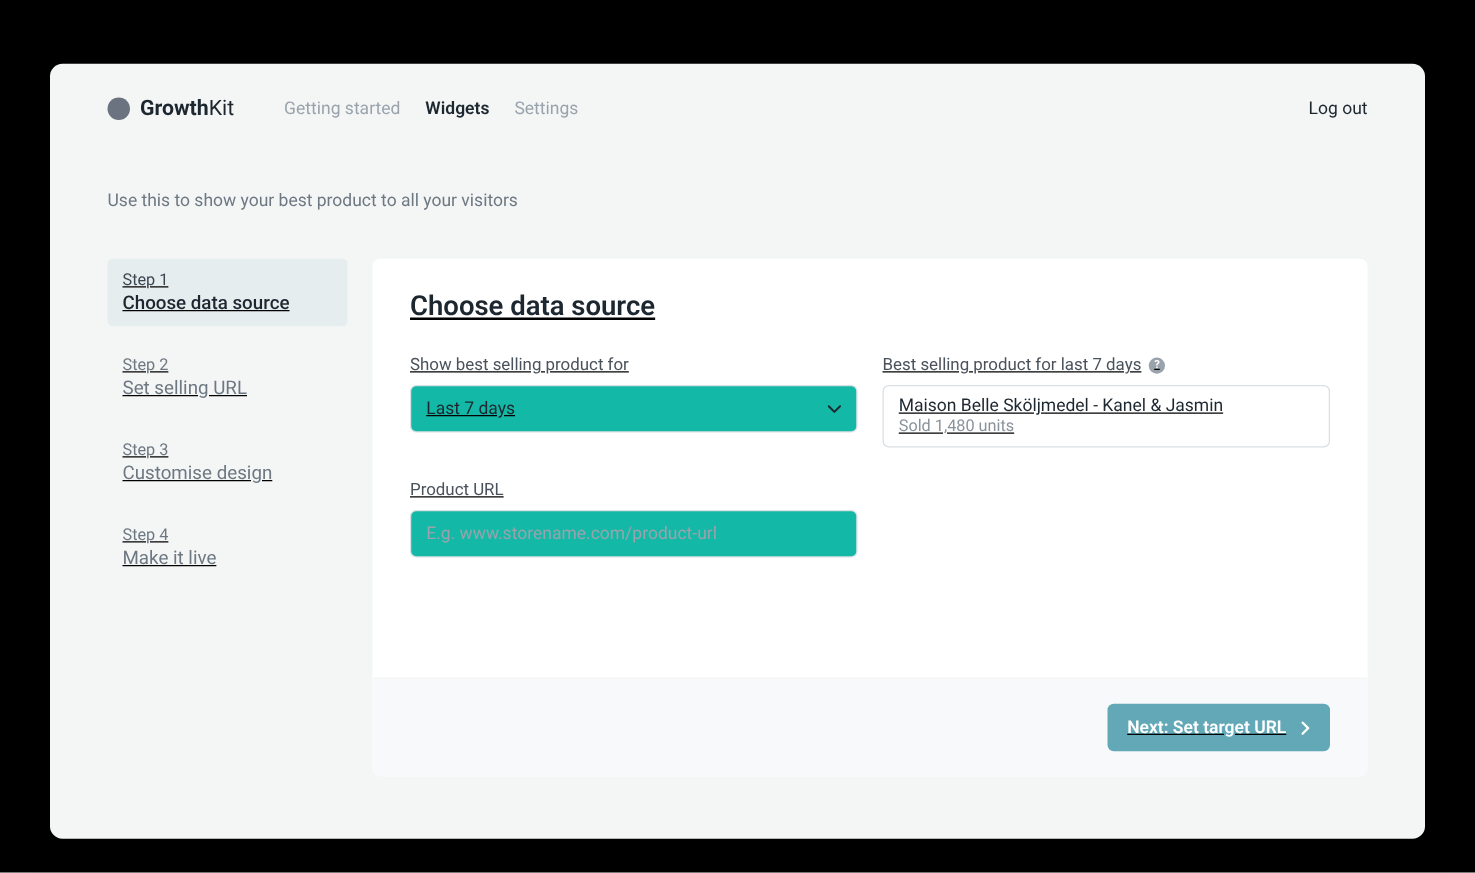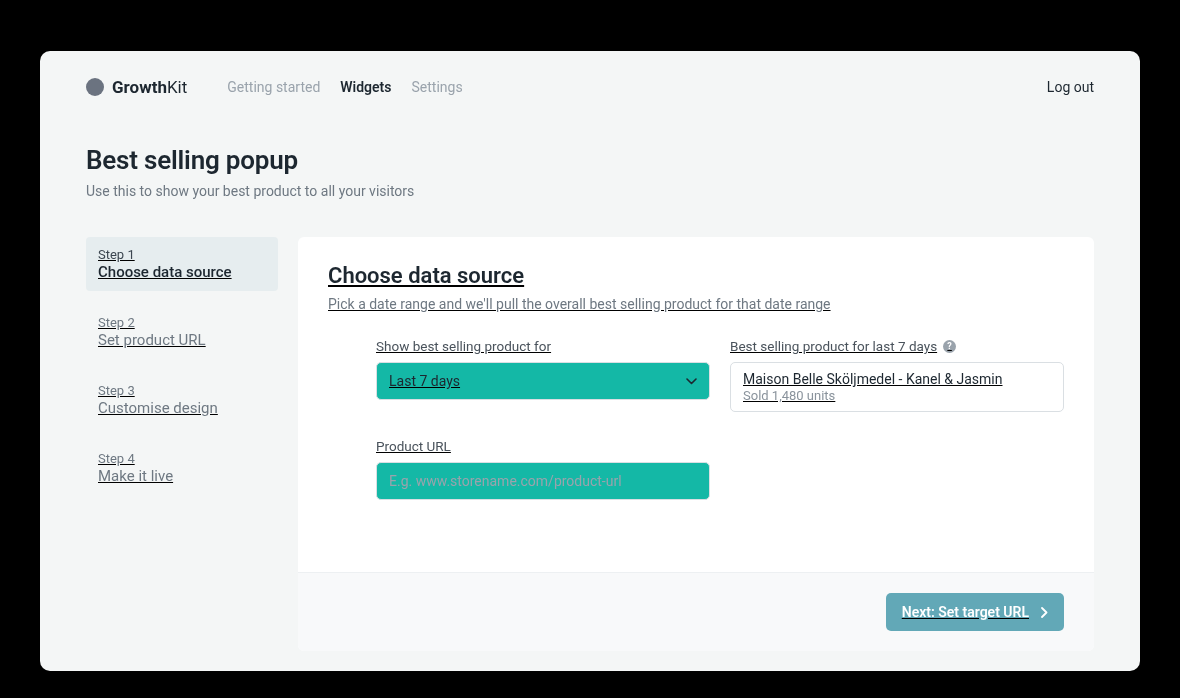--- a/index.html
+++ b/index.html
@@ -128,21 +128,20 @@
     }
     .panel-subtitle {
       margin-top: 8px;
       font-size: 14px;
       color: #6e7882;
     }
     .form-row {
       display: flex;
       gap: 20px;
       margin-top: 26px;
-      margin-left: 48px;
     }
     .form-col { flex: 1; min-width: 0; }
     .field-label {
       font-size: 13.5px;
       color: #4a535c;
       display: flex;
       align-items: center;
       gap: 6px;
     }
     .help-icon {
@@ -238,49 +237,47 @@
       <nav class="nav">
         <a>Getting started</a>
         <a class="active">Widgets</a>
         <a>Settings</a>
       </nav>
     </div>
     <a class="logout">Log out</a>
   </div>
 
   <div class="page-header">
-    <h1 class="page-title">Best selling popup</h1>
     <p class="page-subtitle">Use this to show your best product to all your visitors</p>
   </div>
 
   <div class="content">
 
     <div class="steps">
       <div class="step active">
         <div class="step-num">Step 1</div>
         <div class="step-label">Choose data source</div>
       </div>
       <div class="step">
         <div class="step-num">Step 2</div>
-        <div class="step-label">Set product URL</div>
+        <div class="step-label">Set selling URL</div>
       </div>
       <div class="step">
         <div class="step-num">Step 3</div>
         <div class="step-label">Customise design</div>
       </div>
       <div class="step">
         <div class="step-num">Step 4</div>
         <div class="step-label">Make it live</div>
       </div>
     </div>
 
     <div class="panel">
       <div class="panel-body">
         <h2 class="panel-title">Choose data source</h2>
-        <p class="panel-subtitle">Pick a date range and we'll pull the overall best selling product for that date range</p>
 
         <div class="form-row">
           <div class="form-col">
             <div class="field-label">Show best selling product for</div>
             <div class="select">
               <span>Last 7 days</span>
               <span class="chevron">
                 <svg width="11" height="7" viewBox="0 0 11 7">
                     <path d="M1 1l4.5 4.5L10 1" fill="none" stroke="#1d2730" stroke-width="1.6" stroke-linecap="round" stroke-linejoin="round"></path>
                   </svg>

